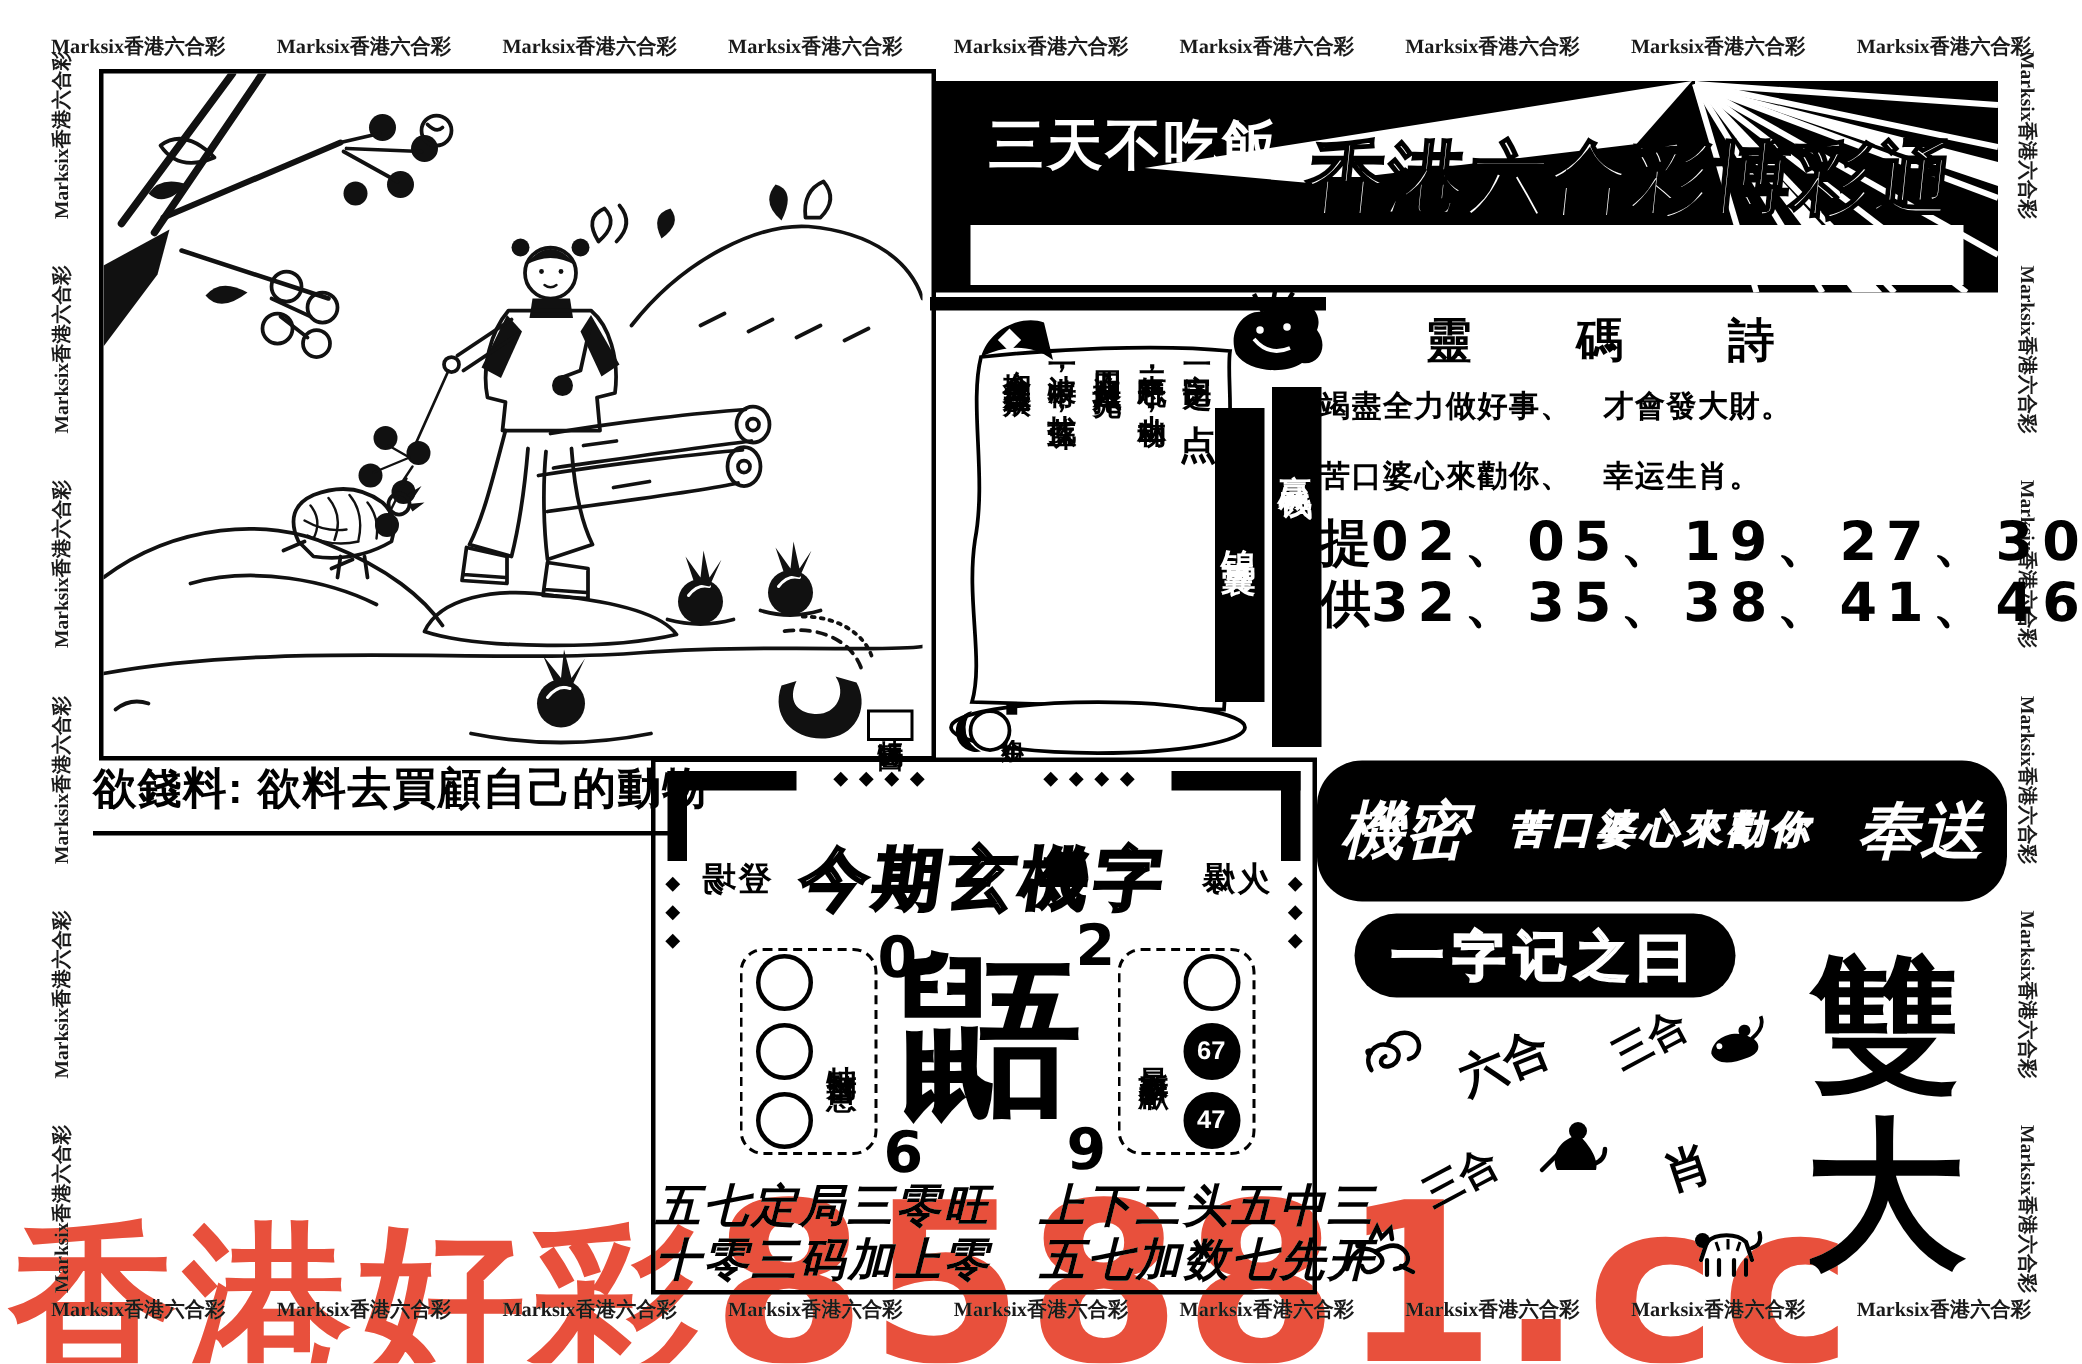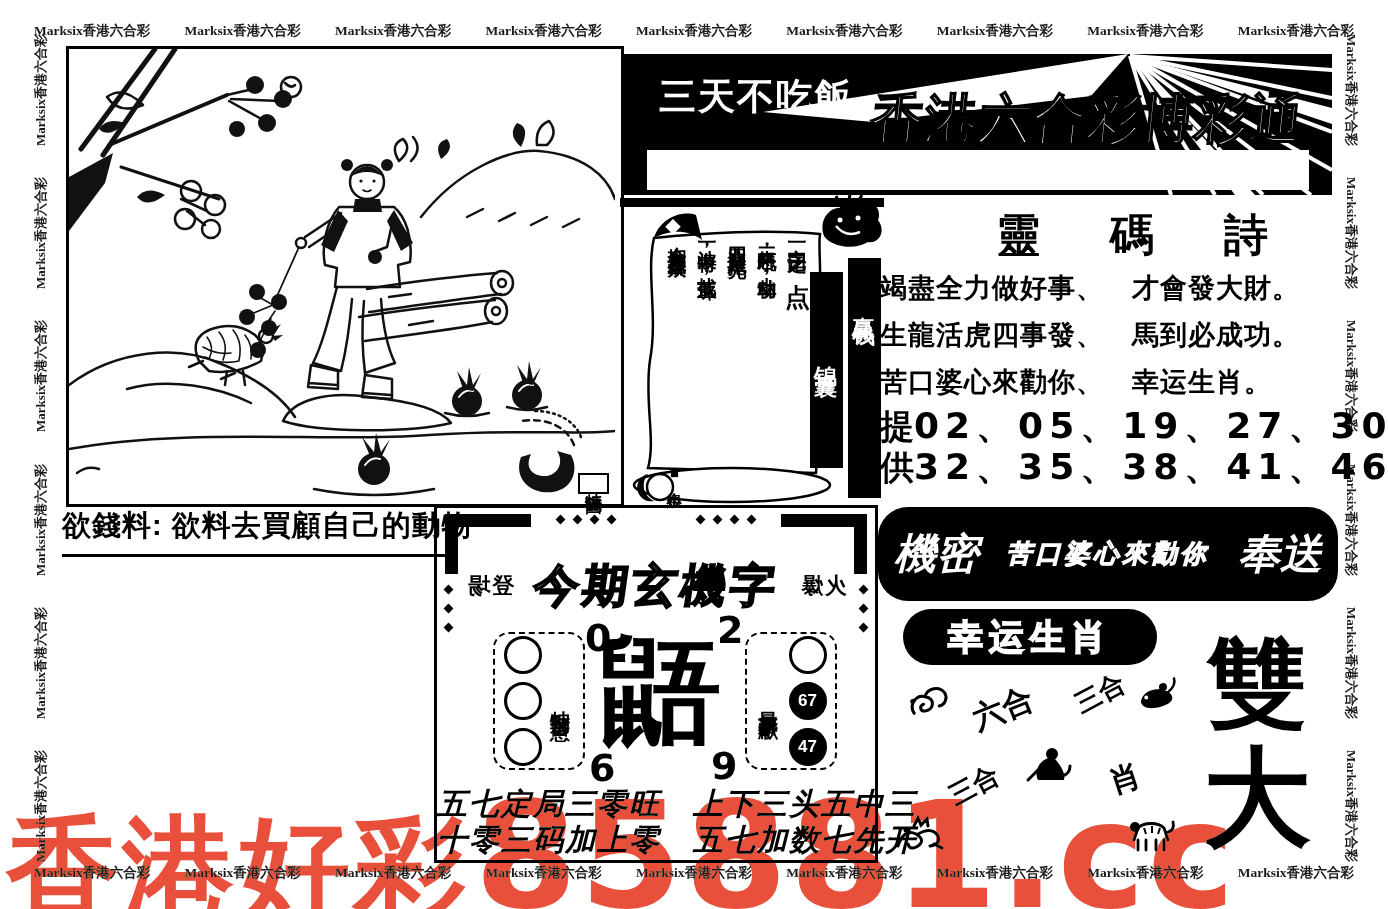--- a/index.html
+++ b/index.html
@@ -44,23 +44,23 @@
   .ink-bar span{writing-mode:vertical-rl;text-orientation:upright;font-size:23px;font-weight:700;
                 letter-spacing:8px;}
   #bar-jinnang{left:190px;top:72px;height:196px;}
   #bar-jinnang span{padding-top:76px;}
   #bar-yingqian{left:226px;top:58px;height:240px;border-left:2px solid #fff;}
   #bar-yingqian span{padding-top:40px;}
   #moneybag{right:-2px;top:-8px;}
 
   
   #poem{left:880px;top:206px;width:458px;font-family:"Liberation Serif",serif;}
-  #poem-title{font-size:44px;font-weight:900;text-align:right;letter-spacing:70px;
+  #poem-title{font-size:31px;font-weight:900;text-align:left;letter-spacing:70px;
               padding-left:70px;white-space:nowrap;}
-  .poem-line{font-size:27px;font-weight:900;line-height:47px;white-space:nowrap;letter-spacing:1px;}
+  .poem-line{font-size:20px;font-weight:900;line-height:47px;white-space:nowrap;letter-spacing:1px;}
   .prov-row{display:flex;align-items:baseline;line-height:40px;}
   .prov-label{font-size:34px;font-weight:900;width:58px;}
   .prov-nums{font-size:36px;font-weight:800;font-family:"DejaVu Sans",sans-serif;
              letter-spacing:6px;white-space:nowrap;}
 
   
   #secret{left:878px;top:507px;width:460px;height:94px;background:#000;border-radius:30px;
           display:flex;align-items:center;justify-content:space-between;padding:0 16px;
           box-sizing:border-box;color:#fff;}
   .brush{font-family:"Liberation Serif",serif;font-weight:900;font-style:italic;font-size:42px;}
@@ -349,42 +349,41 @@
       <path d="M26,16 L20,4 M32,14 L34,2 M40,13 L46,3" stroke="#000" stroke-width="3" fill="none"></path>
       <path d="M20,34 q10,12 24,6" stroke="#fff" stroke-width="2.5" fill="none"></path>
       <circle cx="24" cy="28" r="2.5" fill="#fff"></circle>
         <circle cx="42" cy="26" r="2.5" fill="#fff"></circle>
     </svg>
   </div>
 
   <div class="abs" id="poem">
     <div id="poem-title">靈碼詩</div>
     <div class="poem-line">竭盡全力做好事、　才會發大財。</div>
-    <div class="poem-line">生龍活虎四事發、　馬到必成功。</div>
     <div class="poem-line">苦口婆心來勸你、　幸运生肖。</div>
     <div class="prov-row">
       <span class="prov-label">提</span>
       <span class="prov-nums">02、05、19、27、30</span>
     </div>
     <div class="prov-row">
       <span class="prov-label">供</span>
       <span class="prov-nums">32、35、38、41、46</span>
     </div>
   </div>
 
   <div class="abs" id="secret">
     <span class="brush">機密</span>
     <div id="secret-mid">
       <div>苦口婆心來勸你</div>
     </div>
     <span class="brush">奉送</span>
   </div>
 
   <div class="abs" id="lucky-pill">
-    <span>幸运生肖</span>
+    <span>一字记之曰</span>
   </div>
   <div class="abs" id="zodiac">
     <svg class="abs" style="left:18px;top:22px;transform:rotate(-12deg)" width="46" height="34" viewBox="0 0 46 34">
       <path d="M6,26 C2,16 12,8 20,12 C30,16 26,26 18,26 C12,26 12,20 17,19 M20,12 C24,4 36,4 40,12 C42,18 38,24 32,24" stroke="#000" stroke-width="3" fill="none" stroke-linecap="round"></path>
       <circle cx="7" cy="14" r="2.5" fill="#000"></circle>
     </svg>
     <span class="zlabel" style="left:84px;top:26px;font-size:31px;transform:rotate(-22deg)">六合</span>
     <span class="zlabel" style="left:186px;top:14px;font-size:26px;transform:rotate(-28deg)">三合</span>
     <svg class="abs" style="left:246px;top:16px;transform:rotate(-8deg)" width="46" height="34" viewBox="0 0 46 34">
       <path d="M6,22 C8,12 22,8 32,14 C40,18 40,26 30,28 C18,31 8,30 6,22 Z" fill="#000"></path>

